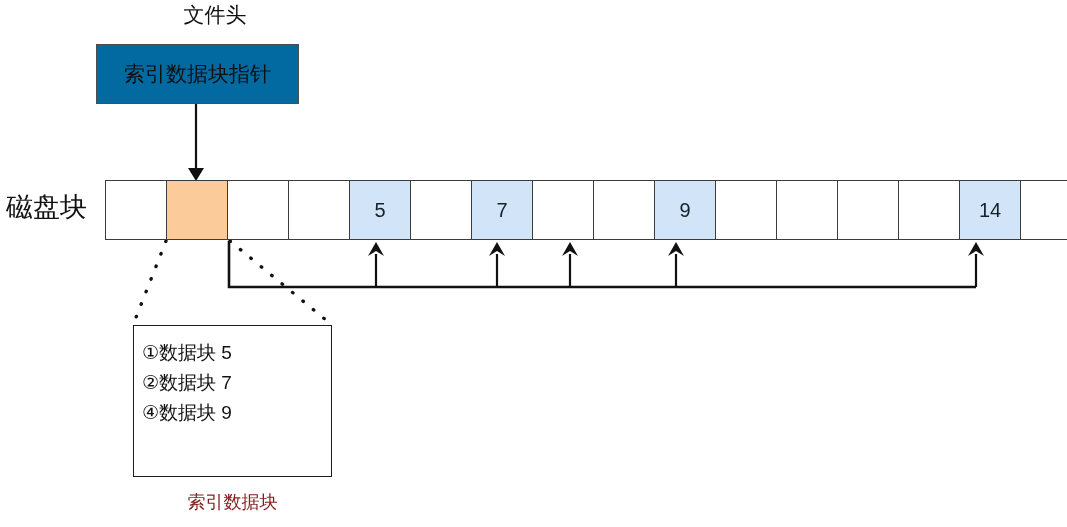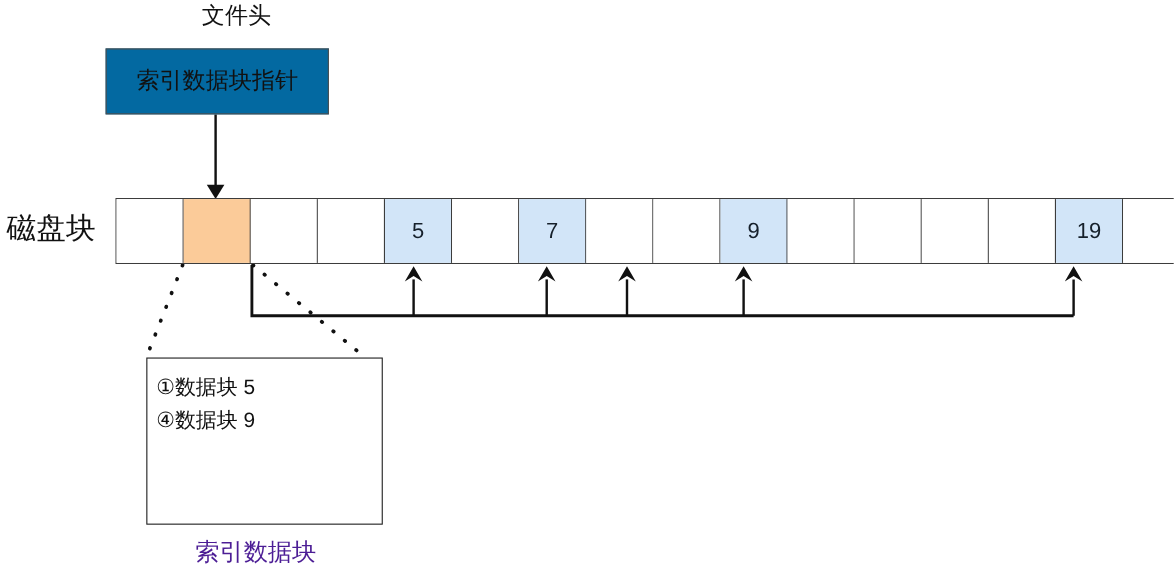--- a/index.html
+++ b/index.html
@@ -46,30 +46,30 @@
     background:#ffffff;
     display:flex;align-items:center;justify-content:center;
     font-size:20px;color:#16202b;
   }
   .cell:last-child{border-right:none;}
   .cell.orange{background:#fbcb99;}
   .cell.blue{background:#d2e5f8;}
 
   
   .index-box{
-    position:absolute;left:133px;top:325px;width:215px;height:152px;
+    position:absolute;left:133px;top:325px;width:199px;height:152px;
     border:1.8px solid #1d1d1d;background:#ffffff;box-sizing:border-box;
     padding:12px 0 0 8px;
   }
   .index-line{
     font-size:19px;line-height:30px;color:#111;white-space:nowrap;
   }
   .index-caption{
     position:absolute;left:133px;top:489px;width:199px;
-    text-align:center;font-size:22px;line-height:26px;color:#4c1d95;white-space:nowrap;
+    text-align:center;font-size:18px;line-height:26px;color:#7f1d1d;white-space:nowrap;
   }
 </style>
 </head>
 <body>
 
 <div id="stage">
 
   <svg id="wires" viewBox="0 0 1067 527" width="1067" height="527" xmlns="http://www.w3.org/2000/svg">
     <defs>
       <marker id="arrowDown" viewBox="0 0 12 12" refX="6" refY="10" markerWidth="11" markerHeight="11" orient="auto-start-reverse">
@@ -134,24 +134,25 @@
     <div class="cell blue">5</div>
     <div class="cell"></div>
     <div class="cell blue">7</div>
     <div class="cell"></div>
     <div class="cell"></div>
     <div class="cell blue">9</div>
     <div class="cell"></div>
     <div class="cell"></div>
     <div class="cell"></div>
     <div class="cell"></div>
-    <div class="cell blue">19</div>
+    <div class="cell blue">14</div>
     <div class="cell"></div>
   </div>
 
   <div class="index-box">
     <div class="index-line">①数据块 5</div>
+    <div class="index-line">②数据块 7</div>
     <div class="index-line">④数据块 9</div>
   </div>
 
   <div class="index-caption">索引数据块</div>
 
 </div>
 
 </body></html>

